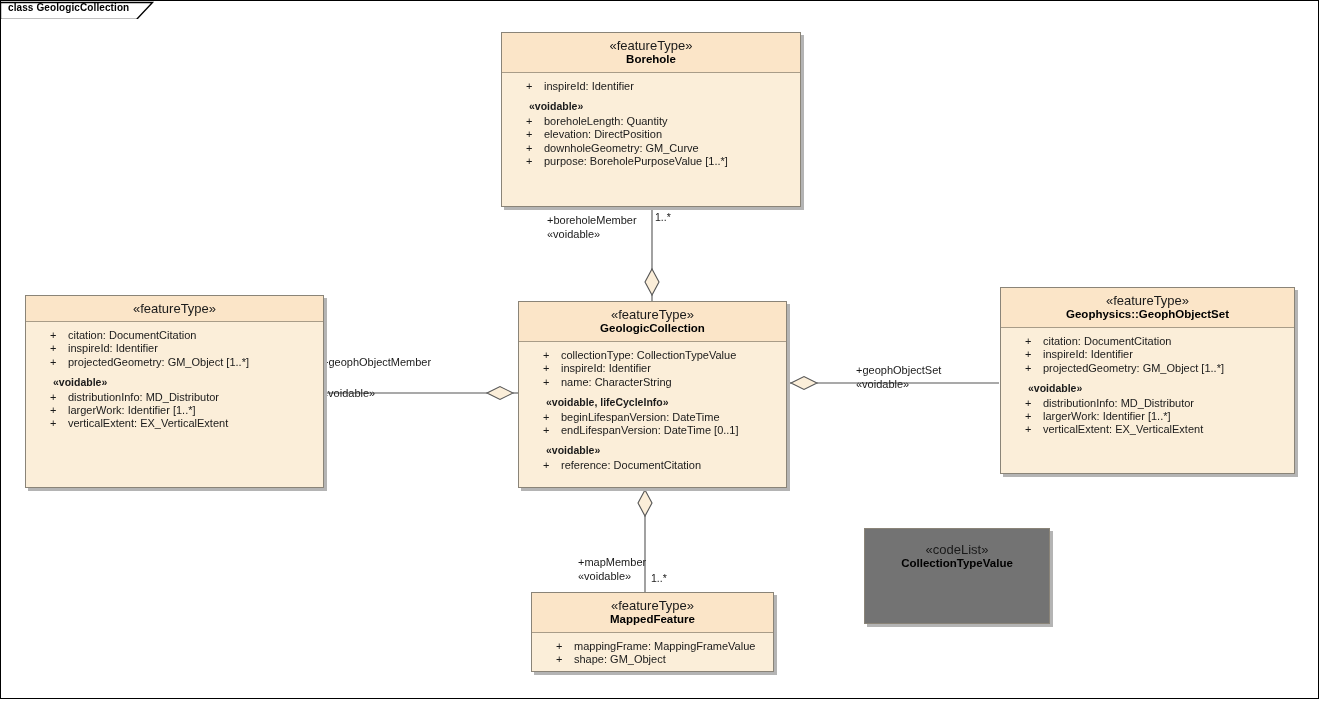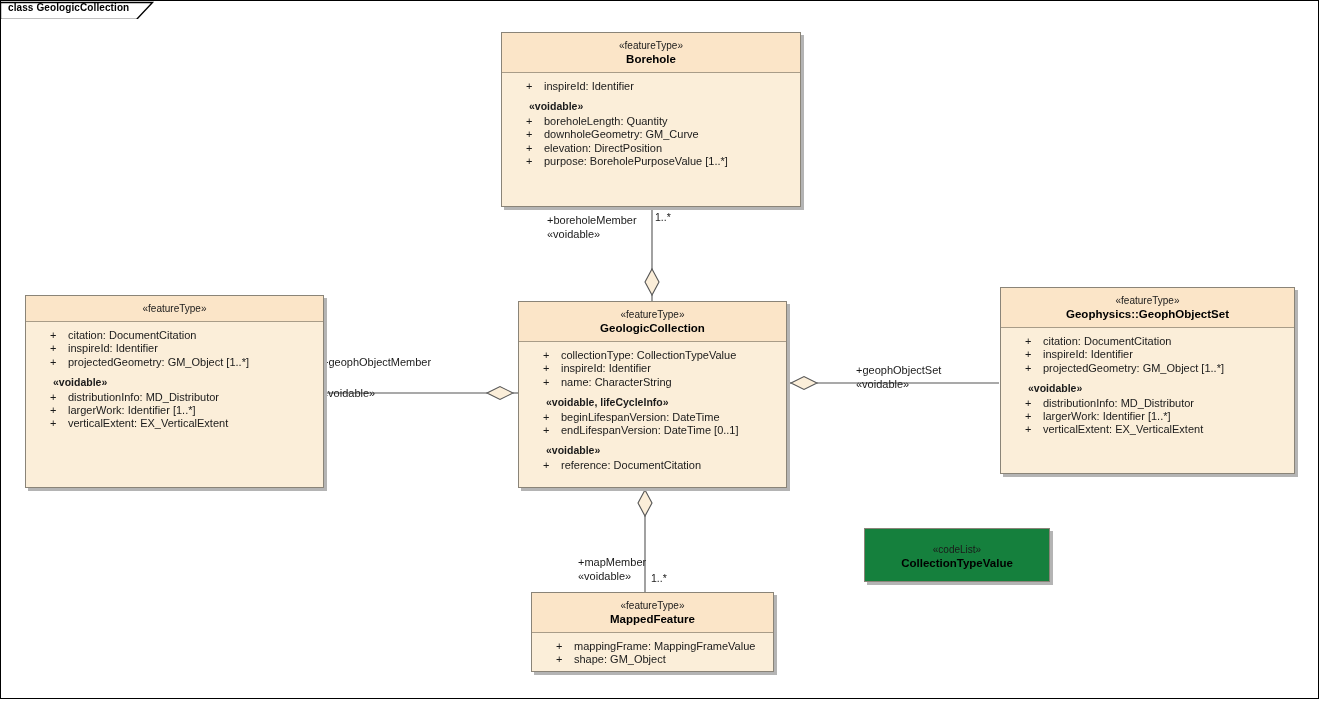--- a/index.html
+++ b/index.html
@@ -57,21 +57,21 @@
     box-shadow: 3px 3px 0 0 #b4b4b4;
   }
   .uml-header {
     background: #fbe5c8;
     border-bottom: 1px solid #a89c88;
     text-align: center;
     padding: 6px 4px 6px 4px;
     line-height: 13px;
   }
   .uml-stereo {
-    font-size: 10px;
+    font-size: 13px;
     color: #1a1a1a;
     display: block;
     white-space: nowrap;
   }
   .uml-name {
     font-size: 11.5px;
     font-weight: bold;
     color: #000000;
     display: block;
     white-space: nowrap;
@@ -183,22 +183,22 @@
 
   <div class="uml-class" style="left:501px; top:32px; width:300px; height:175px;">
     <div class="uml-header">
       <span class="uml-stereo">«featureType»</span>
       <span class="uml-name">Borehole</span>
     </div>
     <div class="uml-body">
       <div class="attr-row"><span class="attr-vis">+</span><span>inspireId: Identifier</span></div>
       <div class="group-stereo">«voidable»</div>
       <div class="attr-row"><span class="attr-vis">+</span><span>boreholeLength: Quantity</span></div>
+      <div class="attr-row"><span class="attr-vis">+</span><span>elevation: DirectPosition</span></div>
       <div class="attr-row"><span class="attr-vis">+</span><span>downholeGeometry: GM_Curve</span></div>
-      <div class="attr-row"><span class="attr-vis">+</span><span>elevation: DirectPosition</span></div>
       <div class="attr-row"><span class="attr-vis">+</span><span>purpose: BoreholePurposeValue [1..*]</span></div>
     </div>
   </div>
 
   <div class="uml-class" style="left:25px; top:295px; width:299px; height:193px;">
     <div class="uml-header">
       <span class="uml-stereo">«featureType»</span>
     </div>
     <div class="uml-body">
       <div class="attr-row"><span class="attr-vis">+</span><span>citation: DocumentCitation</span></div>
@@ -248,20 +248,20 @@
     <div class="uml-header">
       <span class="uml-stereo">«featureType»</span>
       <span class="uml-name">MappedFeature</span>
     </div>
     <div class="uml-body">
       <div class="attr-row"><span class="attr-vis">+</span><span>mappingFrame: MappingFrameValue</span></div>
       <div class="attr-row"><span class="attr-vis">+</span><span>shape: GM_Object</span></div>
     </div>
   </div>
 
-  <div class="uml-class" style="left:864px; top:528px; width:186px; height:54px; background:#15803d;">
+  <div class="uml-class" style="left:864px; top:528px; width:186px; height:96px; background:#737373;">
     <div class="uml-header" style="border-bottom:none; background:transparent; padding-top:14px;">
       <span class="uml-stereo">«codeList»</span>
       <span class="uml-name">CollectionTypeValue</span>
     </div>
   </div>
 
 </div>
 
 </body></html>

